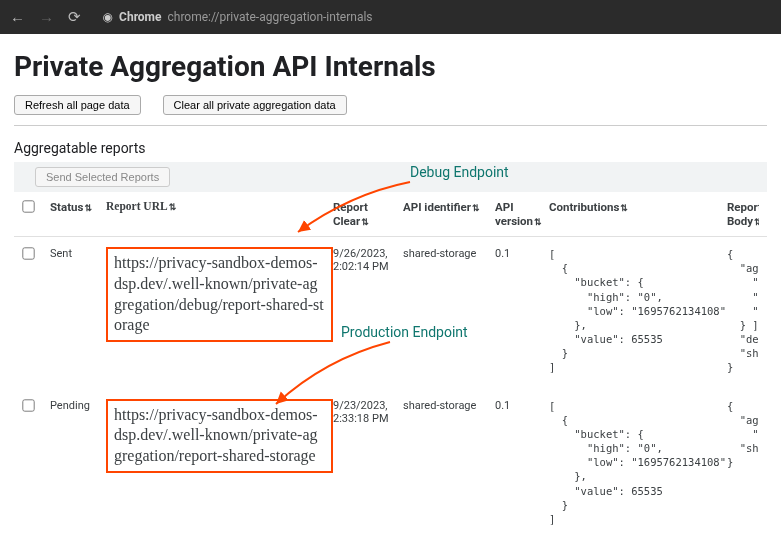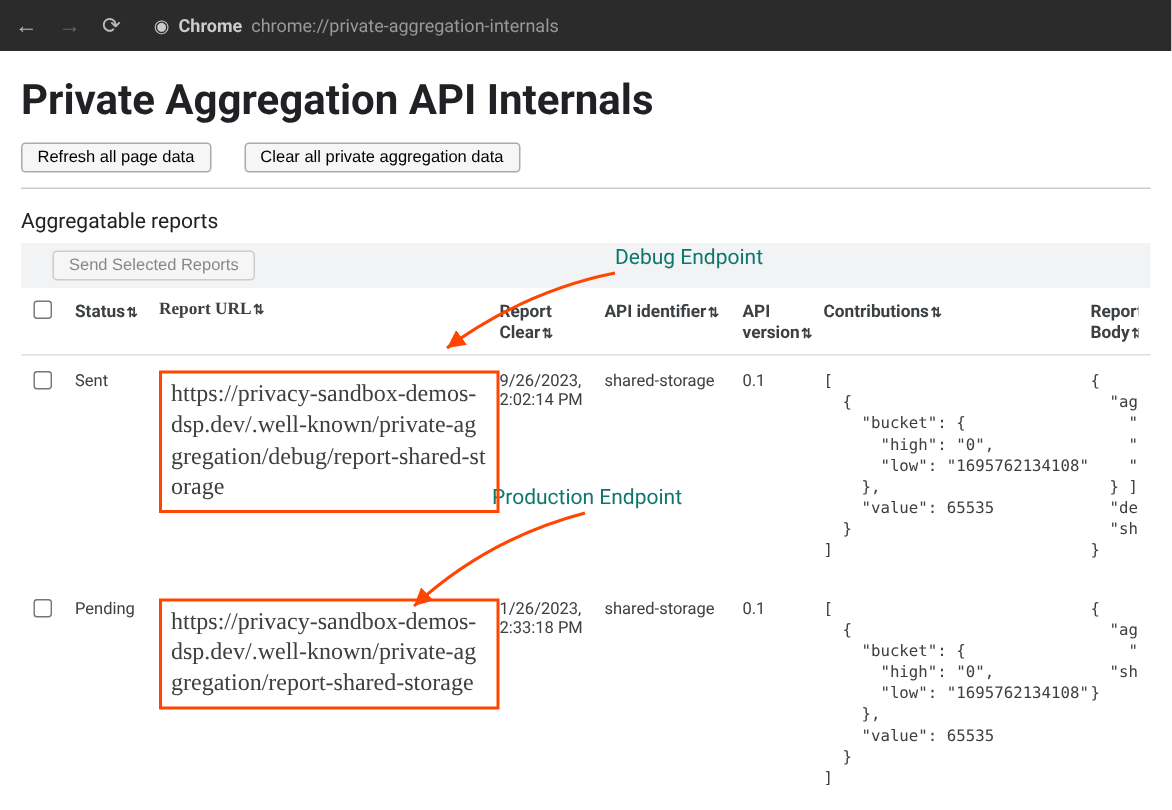--- a/index.html
+++ b/index.html
@@ -68,21 +68,21 @@
   <div class="annot" style="left:410px; top:130px;">Debug Endpoint</div>
   <svg class="arrow" style="left:290px; top:140px;" width="130" height="70">
     <defs>
         <marker id="ah1" markerWidth="8" markerHeight="8" refX="6" refY="3" orient="auto">
           <path d="M0,0 L6,3 L0,6 Z" fill="#ff4500"></path>
         </marker>
       </defs>
     <path d="M120,8 Q60,20 8,58" stroke="#ff4500" stroke-width="2" fill="none" marker-end="url(#ah1)"></path>
   </svg>
 
-  <div class="annot" style="left:328px; top:290px;">Production Endpoint</div>
+  <div class="annot" style="left:341px; top:290px;">Production Endpoint</div>
   <svg class="arrow" style="left:270px; top:300px;" width="140" height="80">
     <defs>
         <marker id="ah2" markerWidth="8" markerHeight="8" refX="6" refY="3" orient="auto">
           <path d="M0,0 L6,3 L0,6 Z" fill="#ff4500"></path>
         </marker>
       </defs>
     <path d="M120,8 Q55,25 6,70" stroke="#ff4500" stroke-width="2" fill="none" marker-end="url(#ah2)"></path>
   </svg>
 
   <div class="thead">
@@ -128,21 +128,21 @@
 }</pre>
       </div>
   </div>
 
   <div class="row">
     <div class="col-cb"><input type="checkbox" style=""></div>
     <div class="col-status">Pending</div>
     <div class="col-url">
         <div class="url-box">https://privacy-sandbox-demos-dsp.dev/.well-known/private-aggregation/report-shared-storage</div>
       </div>
-    <div class="col-time">1/26/2023, 2:33:18 PM</div>
+    <div class="col-time">9/23/2023, 2:33:18 PM</div>
     <div class="col-api">shared-storage</div>
     <div class="col-ver">0.1</div>
     <div class="col-contrib">
         <pre>[
   {
     "bucket": {
       "high": "0",
       "low": "1695762134108"
     },
     "value": 65535

